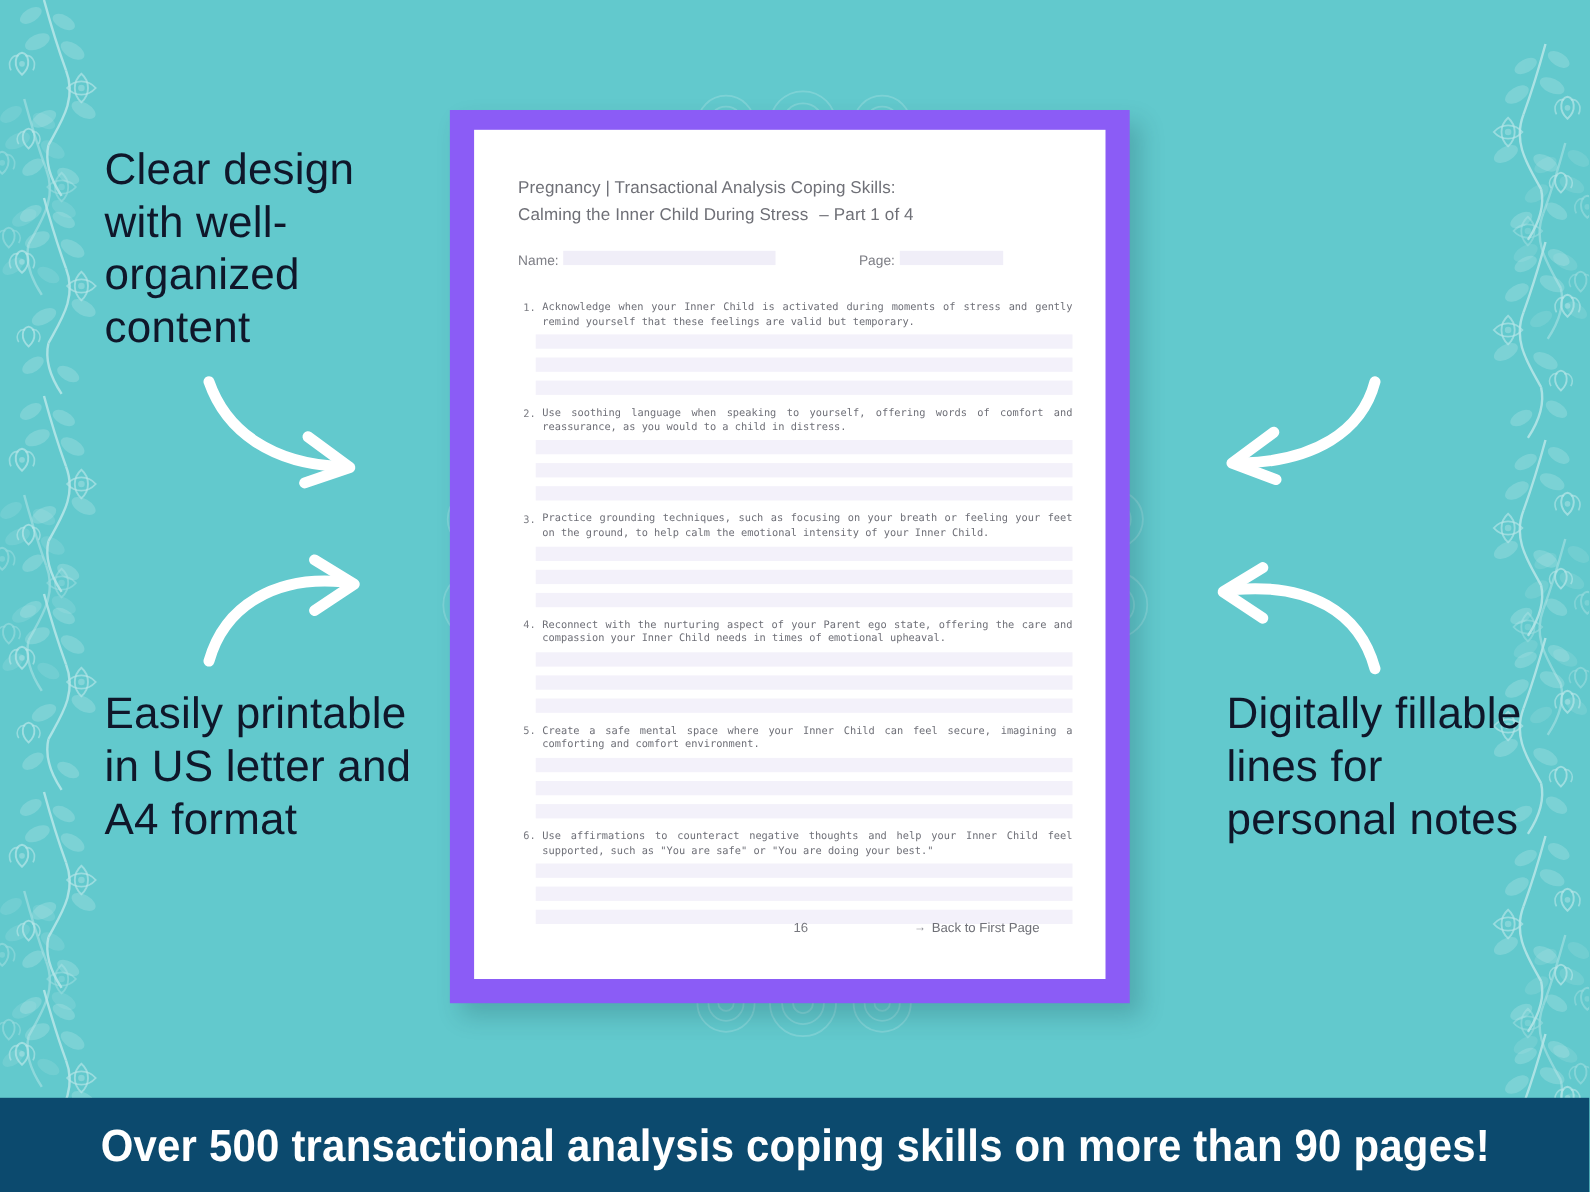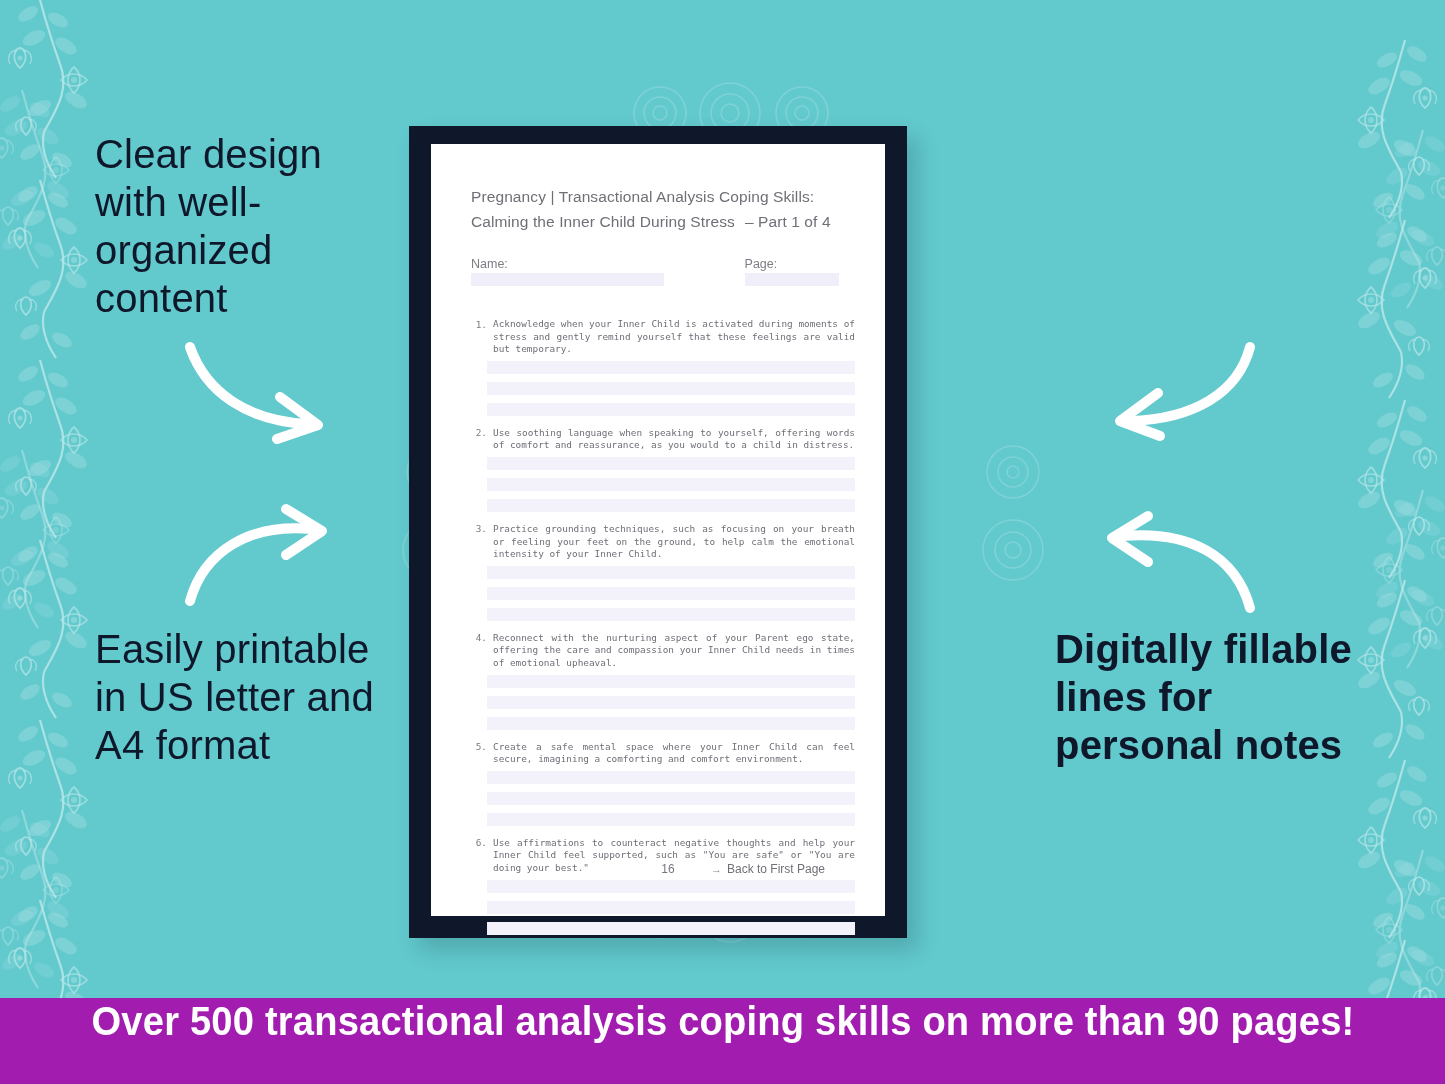--- a/index.html
+++ b/index.html
@@ -31,35 +31,34 @@
     color:#0f172a;
     font-weight:300;
     font-size:40px;
     line-height:1.20;
     letter-spacing:.2px;
     white-space:pre-line;
   }
   #callout-tl{left:95px;top:130px;width:300px;}
   #callout-bl{left:95px;top:625px;width:300px;}
   #callout-tr{left:1055px;top:130px;width:300px;}
-  #callout-br{left:1055px;top:625px;width:300px;font-weight:bold;}
+  #callout-br{left:1115px;top:625px;width:300px;}
 
   
   .arrow{position:absolute;pointer-events:none;}
   #arrow-tl{left:176px;top:335px;}
   #arrow-bl{left:176px;top:503px;}
   #arrow-tr{left:1098px;top:333px;}
   #arrow-br{left:1090px;top:508px;}
 
   
   .page-card{
-    position:absolute;left:409px;top:100px;width:498px;height:812px;
-    background:#0f172a;
+    position:absolute;left:409px;top:100px;width:618px;height:812px;
+    background:#8b5cf6;
     box-shadow:10px 12px 20px rgba(20,60,70,.22);
-    margin-top:26px;
   }
   .page-inner{
     position:absolute;left:22px;top:18px;right:22px;bottom:22px;
     background:#ffffff;
   }
   .sheet{
     position:absolute;left:40px;right:30px;top:40px;bottom:18px;
   }
 
   .doc-title{
@@ -126,22 +125,22 @@
   .back-link{
     margin-left:auto;color:#6f7077;font-size:12px;
     display:flex;align-items:center;gap:5px;
     text-decoration:none;
   }
   .back-arrow{font-size:11px;line-height:1;color:#8b8c93;}
 
   
   .banner{
     position:absolute;left:0;right:0;bottom:0;height:86px;
-    display:flex;justify-content:center;
-    background:#a21caf;
+    display:flex;align-items:center;justify-content:center;
+    background:#0c4a6e;
   }
   .banner-text{
     color:#ffffff;
     font-family:"Liberation Sans Narrow","Liberation Sans",sans-serif;
     font-weight:700;
     font-size:41px;
     letter-spacing:.2px;
     transform:scaleX(.93);
     white-space:nowrap;
   }

